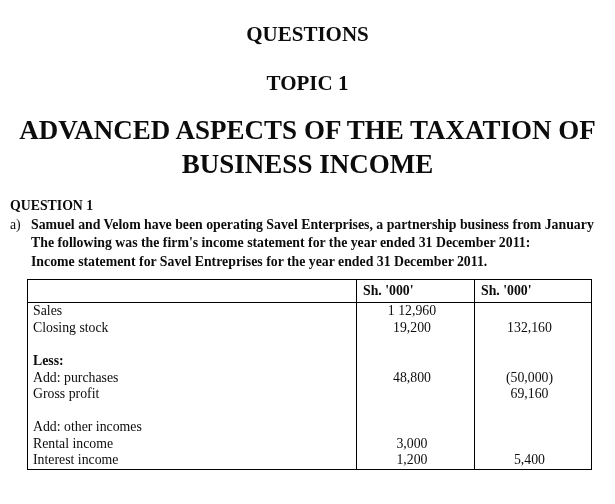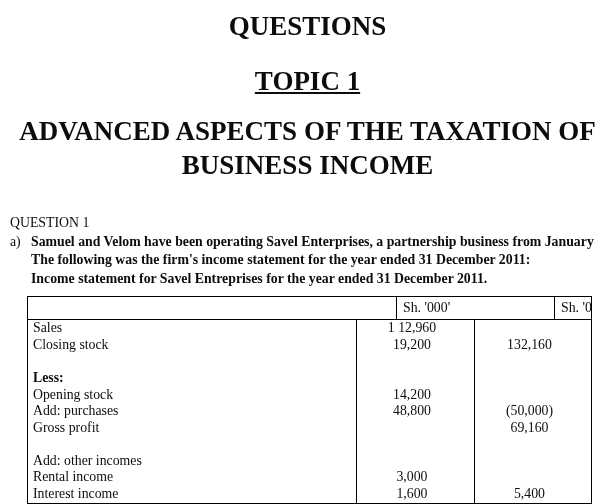--- a/index.html
+++ b/index.html
@@ -5,48 +5,47 @@
   html, body { margin: 0; padding: 0; background: #ffffff; }
   body {
     width: 615px; height: 504px; overflow: hidden;
     font-family: "Liberation Serif", "DejaVu Serif", serif;
     color: #0c0c0c;
     -webkit-font-smoothing: antialiased;
   }
   .page { padding: 9px 10px 0 10px; box-sizing: border-box; }
 
   .title {
-    text-align: center; font-weight: bold; font-size: 27px;
-    line-height: 1; margin: 4px;
+    text-align: center; font-weight: bold; font-size: 21px;
+    line-height: 1; margin: 15px;
   }
-  .title.topic { margin-top: 28px; text-decoration: underline; }
+  .title.topic { margin-top: 28px; }
   .subtitle {
     margin-top: 19px; text-align: center; font-weight: bold;
     font-size: 27px; line-height: 34px;
   }
 
   .q-heading {
-    margin-top: 32px; font-weight: normal; font-size: 13.8px; line-height: 1.3;
+    margin-top: 16px; font-weight: bold; font-size: 13.8px; line-height: 1.3;
   }
   .q-item {
     display: flex; margin-top: 1px; font-size: 13.8px; line-height: 18.4px;
   }
   .q-marker { width: 21px; flex: none; }
   .q-lines { flex: 1; font-weight: bold; }
 
   .inc-table {
     margin-left: 17px; margin-top: 8px; width: 565px;
     border: 1.5px solid #000; box-sizing: border-box;
     font-size: 13.8px;
   }
   .tr { display: flex; height: 16.6px; line-height: 16.6px; }
   .tr.head {
-    height: 22px; line-height: 22px; font-weight: normal;
+    height: 22px; line-height: 22px; font-weight: bold;
     border-bottom: 1.5px solid #000;
-    gap: 40px;
   }
   .td { box-sizing: border-box; overflow: hidden; white-space: nowrap; }
   .c1 { width: 328px; padding-left: 5px; }
   .c2 { width: 118px; border-left: 1.5px solid #000; }
   .c3 { flex: 1; border-left: 1.5px solid #000; }
   .th-pad { padding-left: 6px; }
   .num { text-align: center; padding-right: 7px; }
   .b { font-weight: bold; }
   .u { border-bottom: 1.3px solid #000; padding-bottom: 17px; }
 </style>
@@ -98,25 +97,20 @@
       <div class="td c2 num"><span></span></div>
       <div class="td c3 num"><span></span></div>
     </div>
 
     <div class="tr">
       <div class="td c1 b">Less:</div>
       <div class="td c2 num"><span></span></div>
       <div class="td c3 num"><span></span></div>
     </div>
 
-    <div class="tr">
-      <div class="td c1">Opening stock</div>
-      <div class="td c2 num"><span>14,200</span></div>
-      <div class="td c3 num"><span></span></div>
-    </div>
 
     <div class="tr">
       <div class="td c1">Add: purchases</div>
       <div class="td c2 num"><span class="u">48,800</span></div>
       <div class="td c3 num"><span class="u">(50,000)</span></div>
     </div>
 
     <div class="tr">
       <div class="td c1">Gross profit</div>
       <div class="td c2 num"><span></span></div>
@@ -136,18 +130,18 @@
     </div>
 
     <div class="tr">
       <div class="td c1">Rental income</div>
       <div class="td c2 num"><span>3,000</span></div>
       <div class="td c3 num"><span></span></div>
     </div>
 
     <div class="tr">
       <div class="td c1">Interest income</div>
-      <div class="td c2 num"><span class="u">1,600</span></div>
+      <div class="td c2 num"><span class="u">1,200</span></div>
       <div class="td c3 num"><span class="u">5,400</span></div>
     </div>
 
   </div>
 </div>
 
 </body></html>

